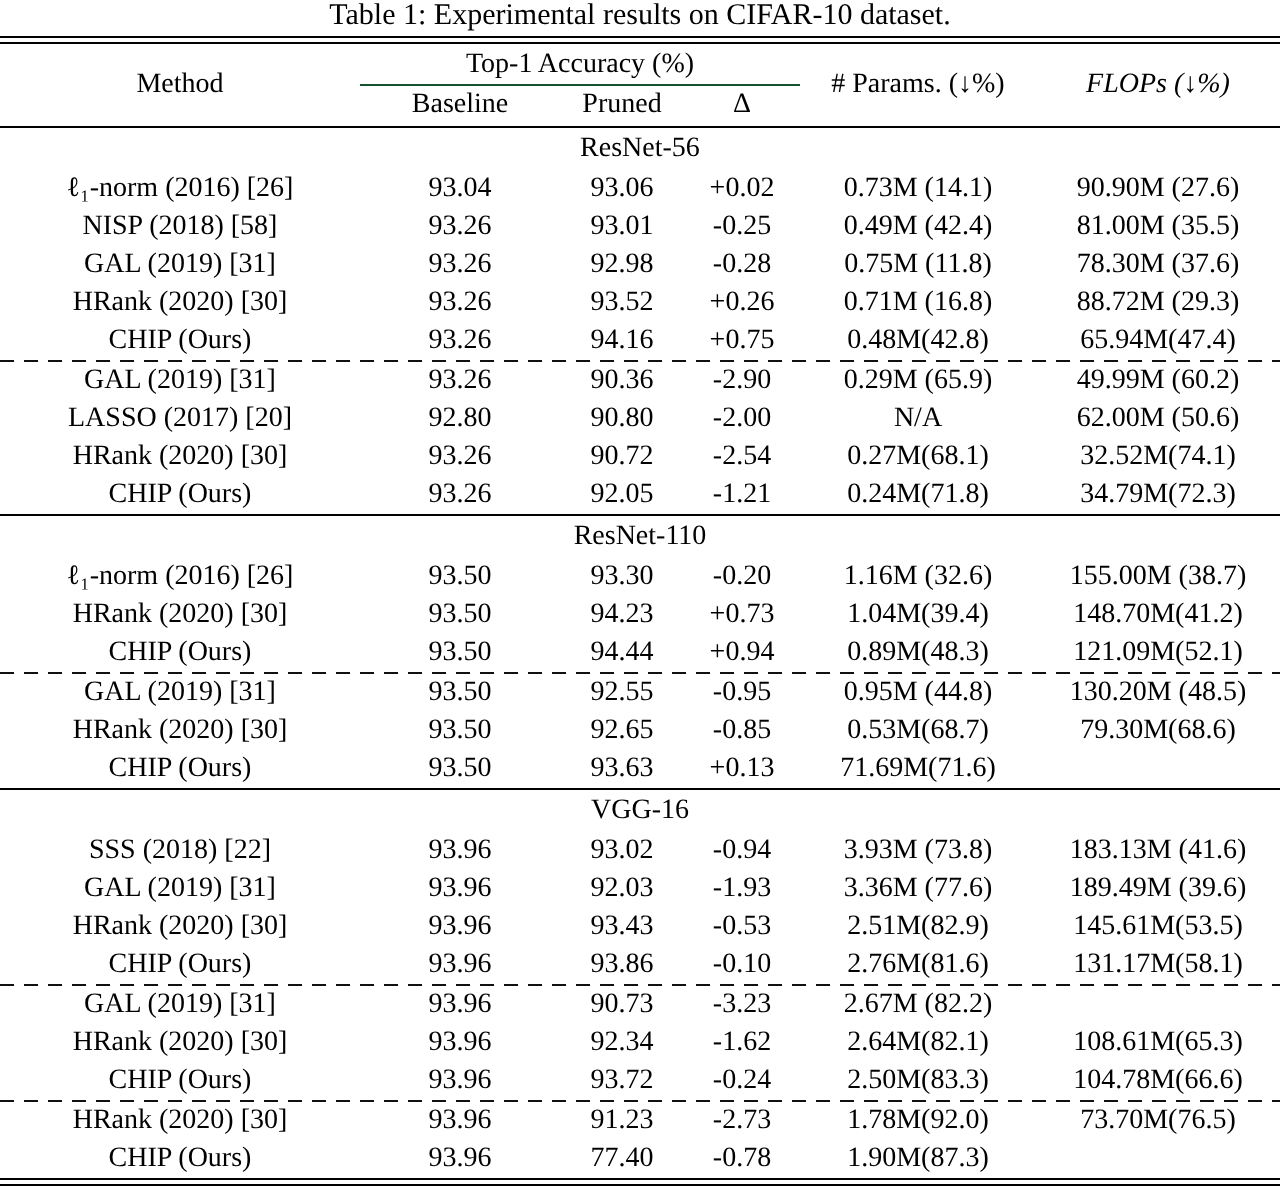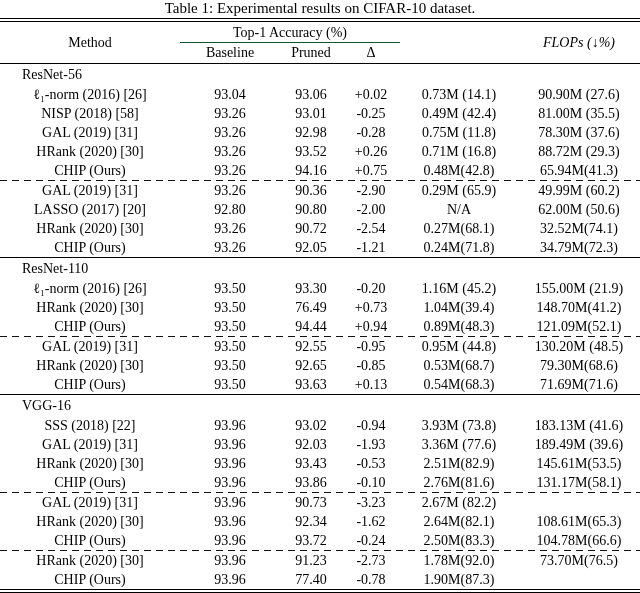--- a/index.html
+++ b/index.html
@@ -41,41 +41,42 @@
   .h-baseline { grid-column:2; grid-row:2; }
   .h-pruned   { grid-column:3; grid-row:2; }
   .h-delta    { grid-column:4; grid-row:2; }
   .h-params { grid-column:5; grid-row:1/3; }
   .h-flops  { grid-column:6; grid-row:1/3;font-style:italic; }
 
   .cell { text-align:center; white-space:nowrap; }
 
   .section-label {
     height:20px; line-height:20px;
-    margin-left:22px;
+    text-align:center;
   }
 
   .data-row { height:19px; line-height:19px; }
   .b { font-weight:normal; }
 </style>
 </head>
 <body>
 
 <div class="page">
 
   <div class="title">Table 1: Experimental results on CIFAR-10 dataset.</div>
 
   <div class="rule-double-top"></div>
 
   <div class="grid header-grid">
     <div class="cell h-method">Method</div>
     <div class="cell h-top1">Top-1 Accuracy (%)</div>
     <div class="cell h-baseline">Baseline</div>
     <div class="cell h-pruned">Pruned</div>
     <div class="cell h-delta">Δ</div>
+    <div class="cell h-params"># Params. (↓%)</div>
     <div class="cell h-flops">FLOPs (↓%)</div>
   </div>
 
   <div class="rule-single"></div>
 
   <div>
       <div class="section-label">ResNet-56</div>
       <div class="grid data-row">
         <div class="cell cell-method">ℓ₁-norm (2016) [26]</div>
         <div class="cell cell-baseline">93.04</div>
@@ -107,21 +108,21 @@
         <div class="cell cell-delta">+0.26</div>
         <div class="cell cell-params">0.71M (16.8)</div>
         <div class="cell cell-flops">88.72M (29.3)</div>
       </div>
       <div class="grid data-row">
         <div class="cell cell-method b">CHIP (Ours)</div>
         <div class="cell cell-baseline">93.26</div>
         <div class="cell cell-pruned b">94.16</div>
         <div class="cell cell-delta b">+0.75</div>
         <div class="cell cell-params b">0.48M(42.8)</div>
-        <div class="cell cell-flops b">65.94M(41.3)</div>
+        <div class="cell cell-flops b">65.94M(47.4)</div>
       </div>
       <div class="dashed-divider"></div>
       <div class="grid data-row">
         <div class="cell cell-method">GAL (2019) [31]</div>
         <div class="cell cell-baseline">93.26</div>
         <div class="cell cell-pruned">90.36</div>
         <div class="cell cell-delta">-2.90</div>
         <div class="cell cell-params">0.29M (65.9)</div>
         <div class="cell cell-flops">49.99M (60.2)</div>
       </div>
@@ -149,27 +150,27 @@
         <div class="cell cell-params b">0.24M(71.8)</div>
         <div class="cell cell-flops">34.79M(72.3)</div>
       </div>
       <div class="section-divider"></div>
       <div class="section-label">ResNet-110</div>
       <div class="grid data-row">
         <div class="cell cell-method">ℓ₁-norm (2016) [26]</div>
         <div class="cell cell-baseline">93.50</div>
         <div class="cell cell-pruned">93.30</div>
         <div class="cell cell-delta">-0.20</div>
-        <div class="cell cell-params">1.16M (45.2)</div>
-        <div class="cell cell-flops">155.00M (21.9)</div>
-      </div>
-      <div class="grid data-row">
-        <div class="cell cell-method">HRank (2020) [30]</div>
-        <div class="cell cell-baseline">93.50</div>
-        <div class="cell cell-pruned">76.49</div>
+        <div class="cell cell-params">1.16M (32.6)</div>
+        <div class="cell cell-flops">155.00M (38.7)</div>
+      </div>
+      <div class="grid data-row">
+        <div class="cell cell-method">HRank (2020) [30]</div>
+        <div class="cell cell-baseline">93.50</div>
+        <div class="cell cell-pruned">94.23</div>
         <div class="cell cell-delta">+0.73</div>
         <div class="cell cell-params">1.04M(39.4)</div>
         <div class="cell cell-flops">148.70M(41.2)</div>
       </div>
       <div class="grid data-row">
         <div class="cell cell-method b">CHIP (Ours)</div>
         <div class="cell cell-baseline">93.50</div>
         <div class="cell cell-pruned b">94.44</div>
         <div class="cell cell-delta b">+0.94</div>
         <div class="cell cell-params b">0.89M(48.3)</div>
@@ -190,21 +191,20 @@
         <div class="cell cell-pruned">92.65</div>
         <div class="cell cell-delta">-0.85</div>
         <div class="cell cell-params">0.53M(68.7)</div>
         <div class="cell cell-flops">79.30M(68.6)</div>
       </div>
       <div class="grid data-row">
         <div class="cell cell-method b">CHIP (Ours)</div>
         <div class="cell cell-baseline">93.50</div>
         <div class="cell cell-pruned b">93.63</div>
         <div class="cell cell-delta b">+0.13</div>
-        <div class="cell cell-params">0.54M(68.3)</div>
         <div class="cell cell-flops b">71.69M(71.6)</div>
       </div>
       <div class="section-divider"></div>
       <div class="section-label">VGG-16</div>
       <div class="grid data-row">
         <div class="cell cell-method">SSS (2018) [22]</div>
         <div class="cell cell-baseline">93.96</div>
         <div class="cell cell-pruned">93.02</div>
         <div class="cell cell-delta">-0.94</div>
         <div class="cell cell-params">3.93M (73.8)</div>

